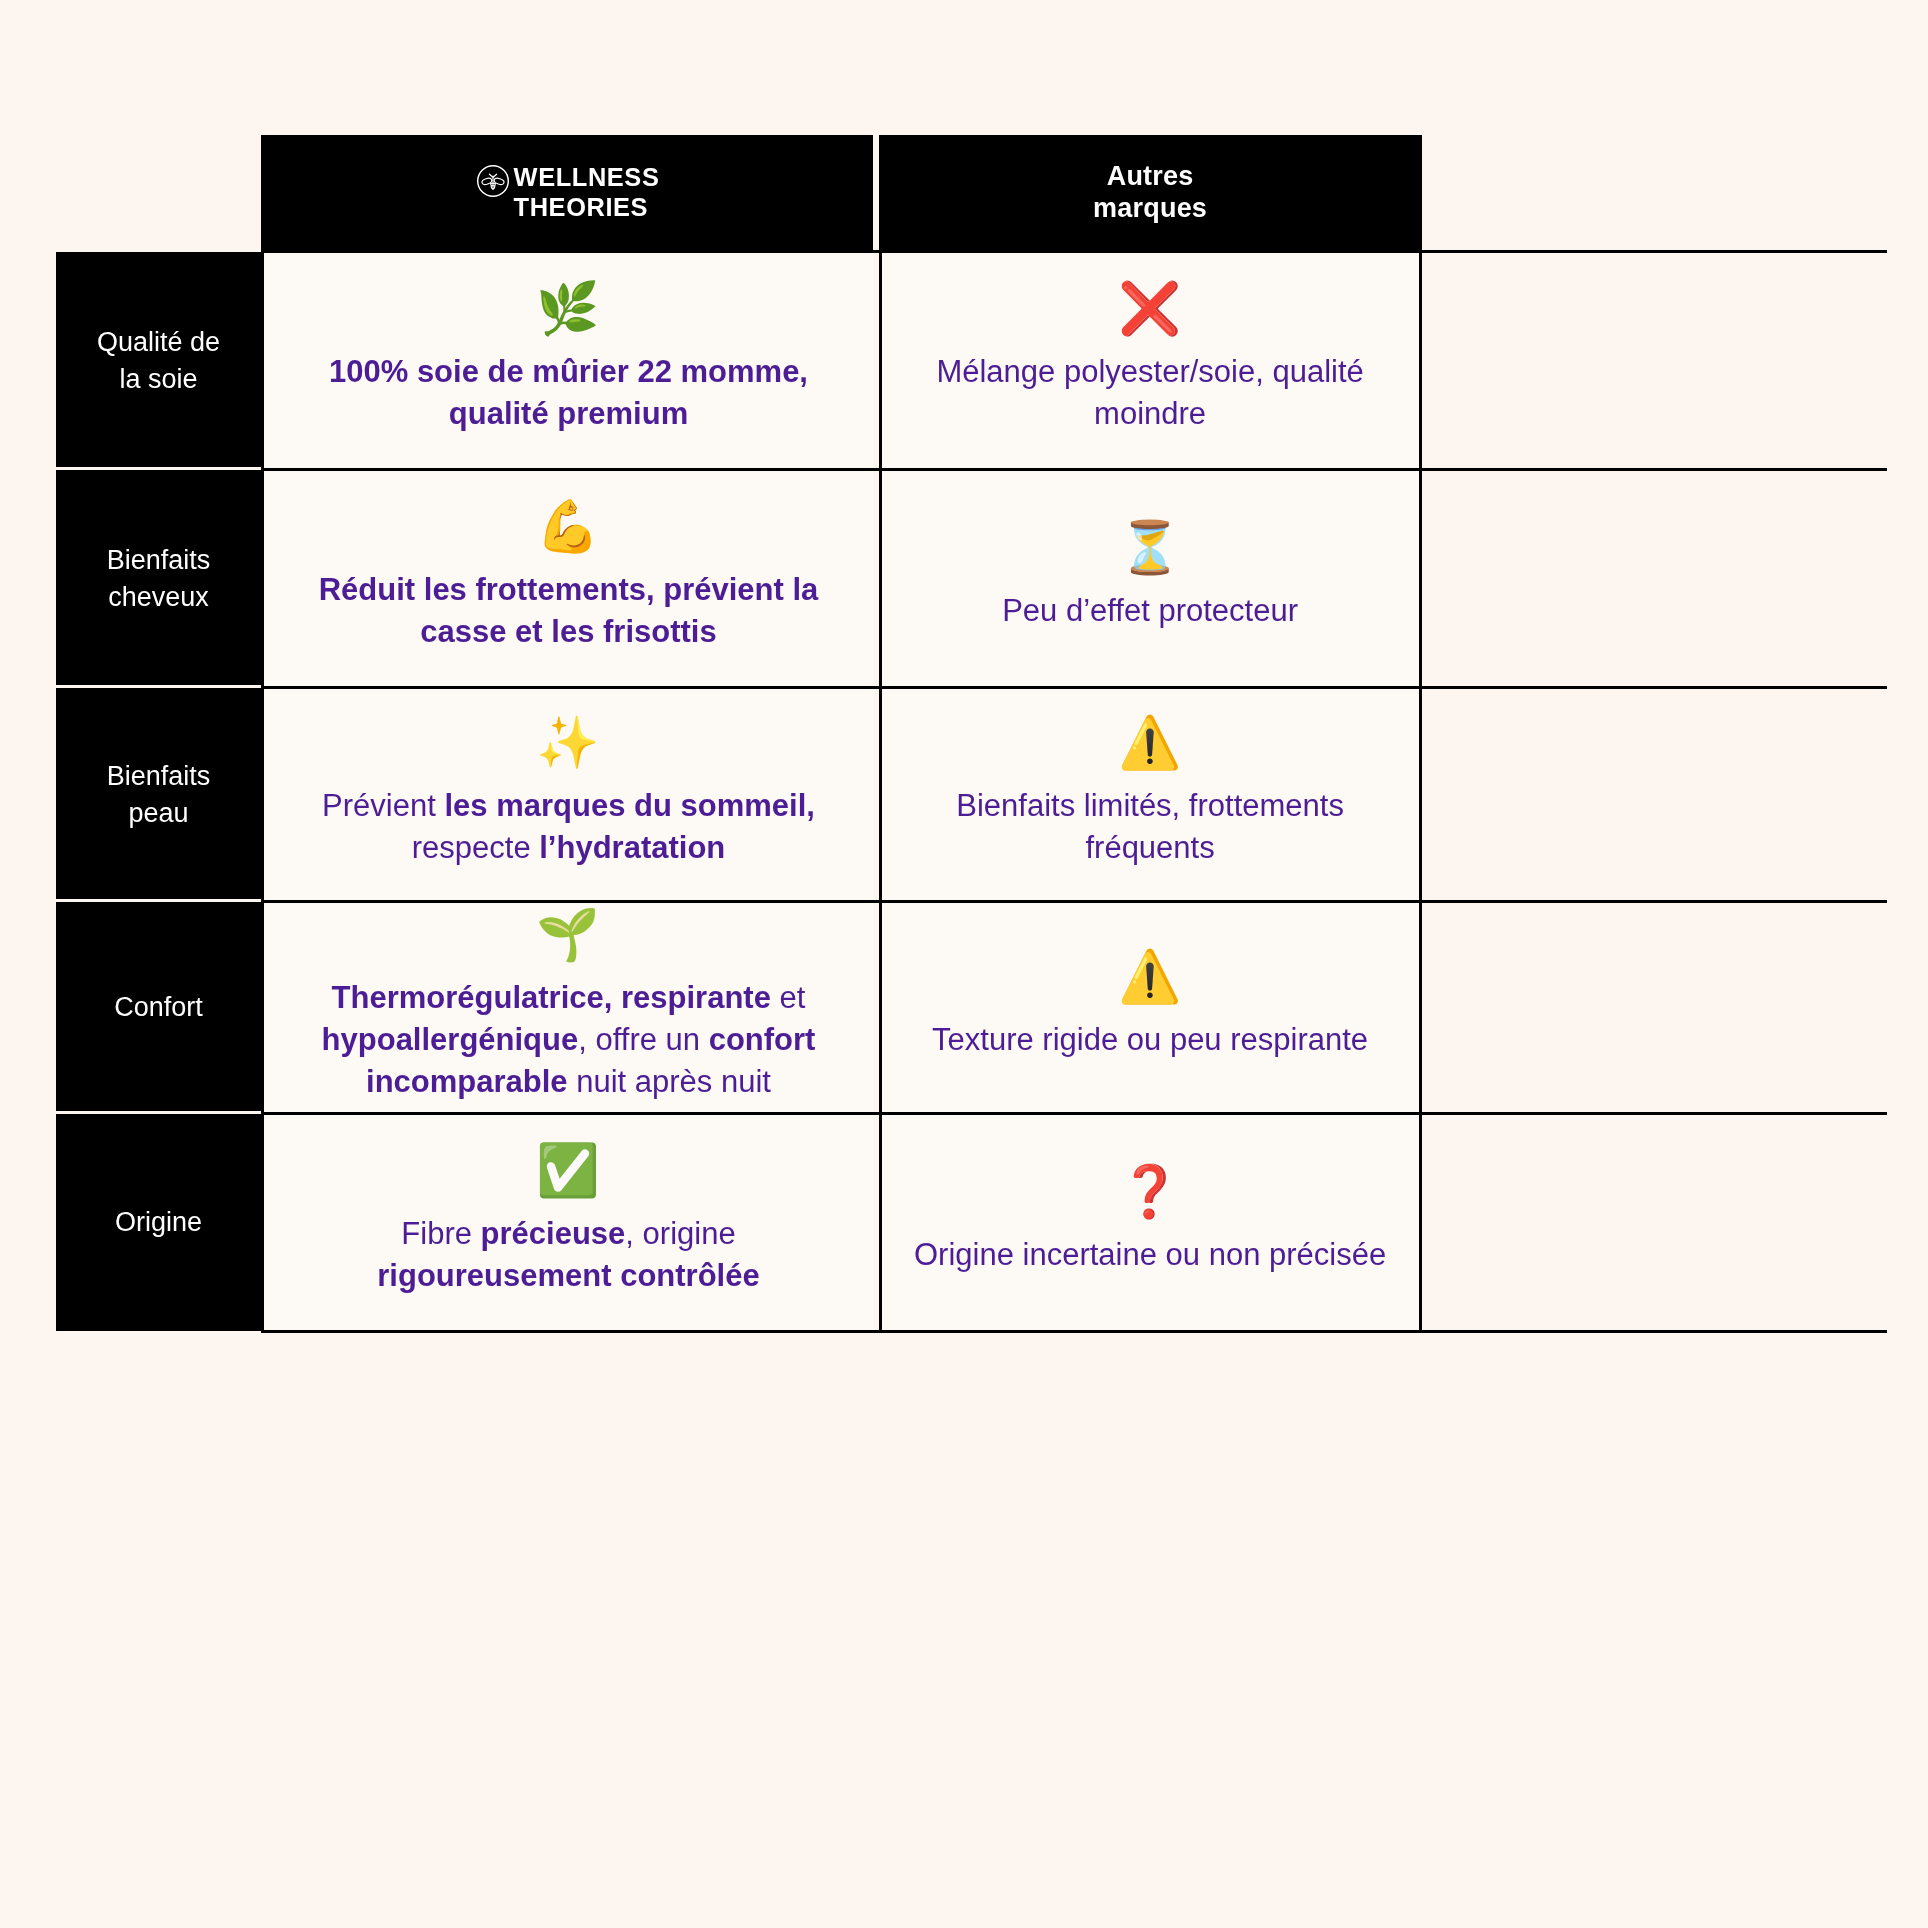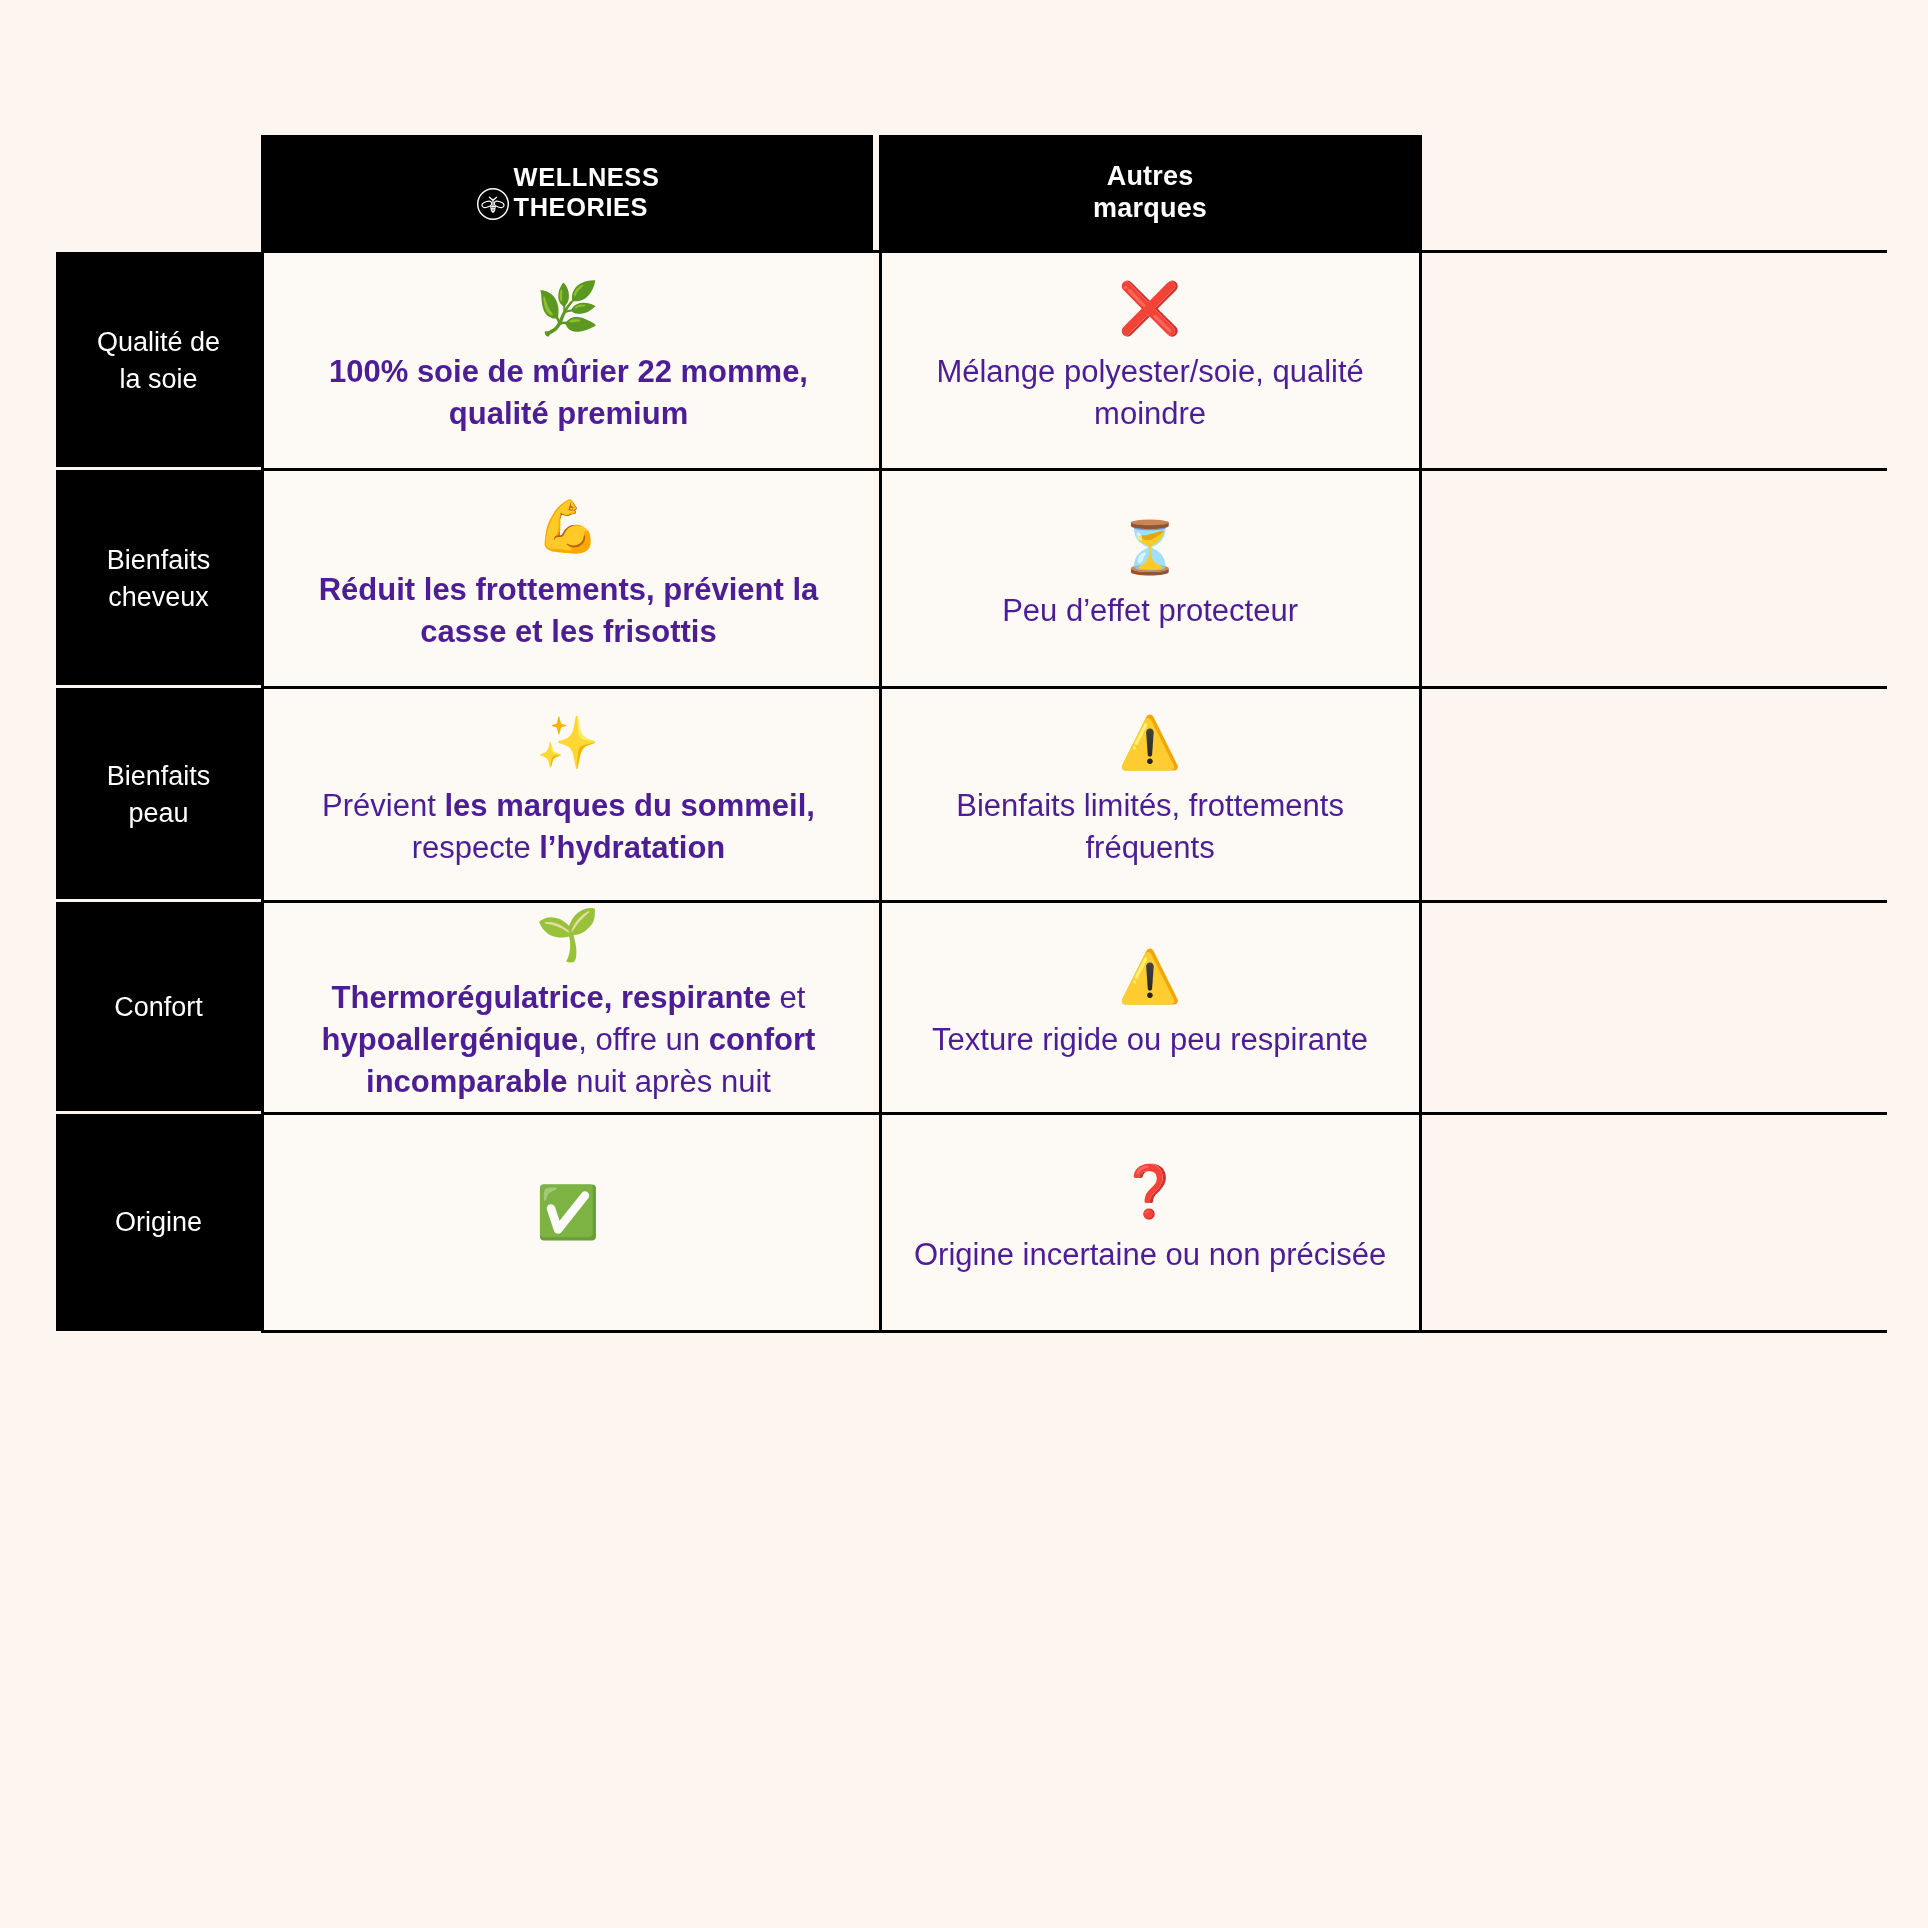--- a/index.html
+++ b/index.html
@@ -57,21 +57,21 @@
   }
 
   .hdr-gap {
     width: 5.6px;
     flex: 0 0 5.6px;
     background: #FDF6F0;
   }
 
   .brand-lockup {
     display: flex;
-    align-items: flex-end;
+    align-items: flex-start;
     gap: 3px;
   }
 
   .brand-mark {
     width: 36px;
     height: 36px;
     flex: 0 0 36px;
     display: block;
   }
 
@@ -255,20 +255,21 @@
             <span class="cell-icon">⚠️</span>
             <div class="cell-text w-normal"><span class="reg">Texture rigide ou peu respirante</span></div>
           </div>
         </div>
         <div class="row body-row r4">
           <div class="col-label lbl-cell">
             <div><span>Origine</span></div>
           </div>
           <div class="col-brand val-cell brandcol">
             <span class="cell-icon">✅</span>
+            <div class="cell-text w-normal"><span class="reg">Fibre </span><b>précieuse</b><span class="reg">, origine </span><b>rigoureusement contrôlée</b></div>
           </div>
           <div class="hdr-gap" style="background: rgb(253, 246, 240);"></div>
           <div class="col-other val-cell othercol">
             <span class="cell-icon">❓</span>
             <div class="cell-text w-normal"><span class="reg">Origine incertaine ou non précisée</span></div>
           </div>
         </div>
       </div>
 
   </div>

